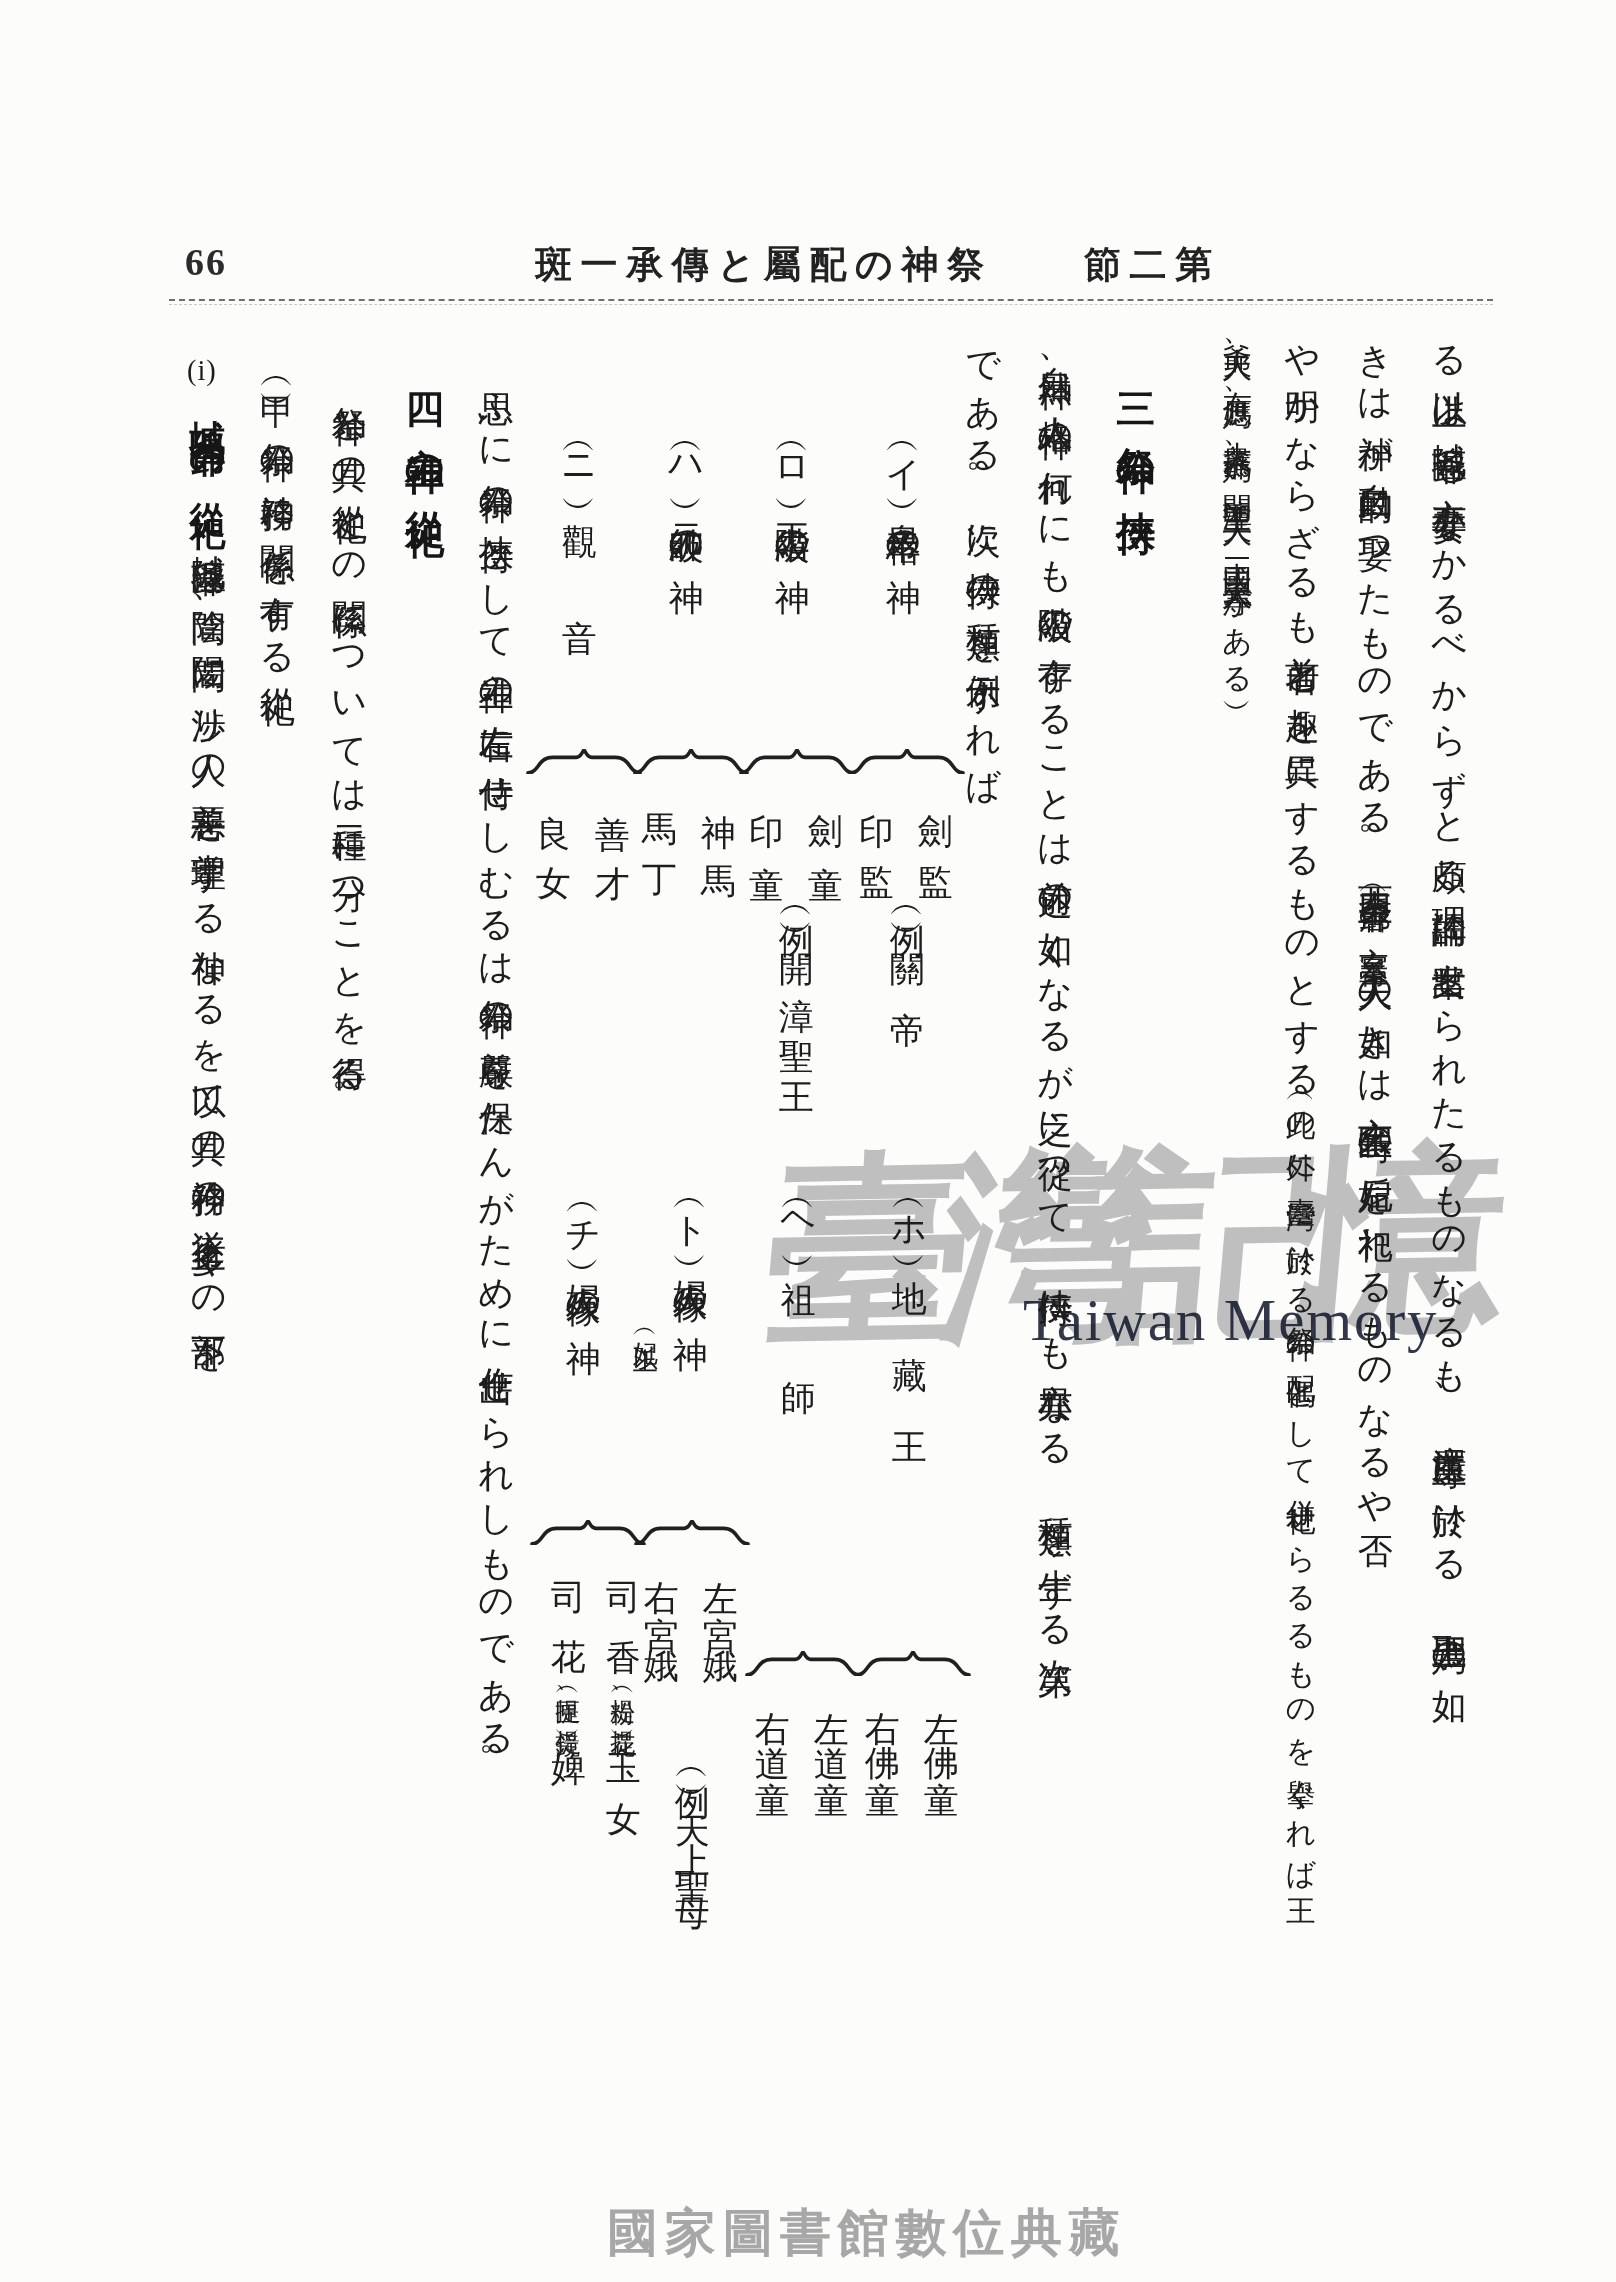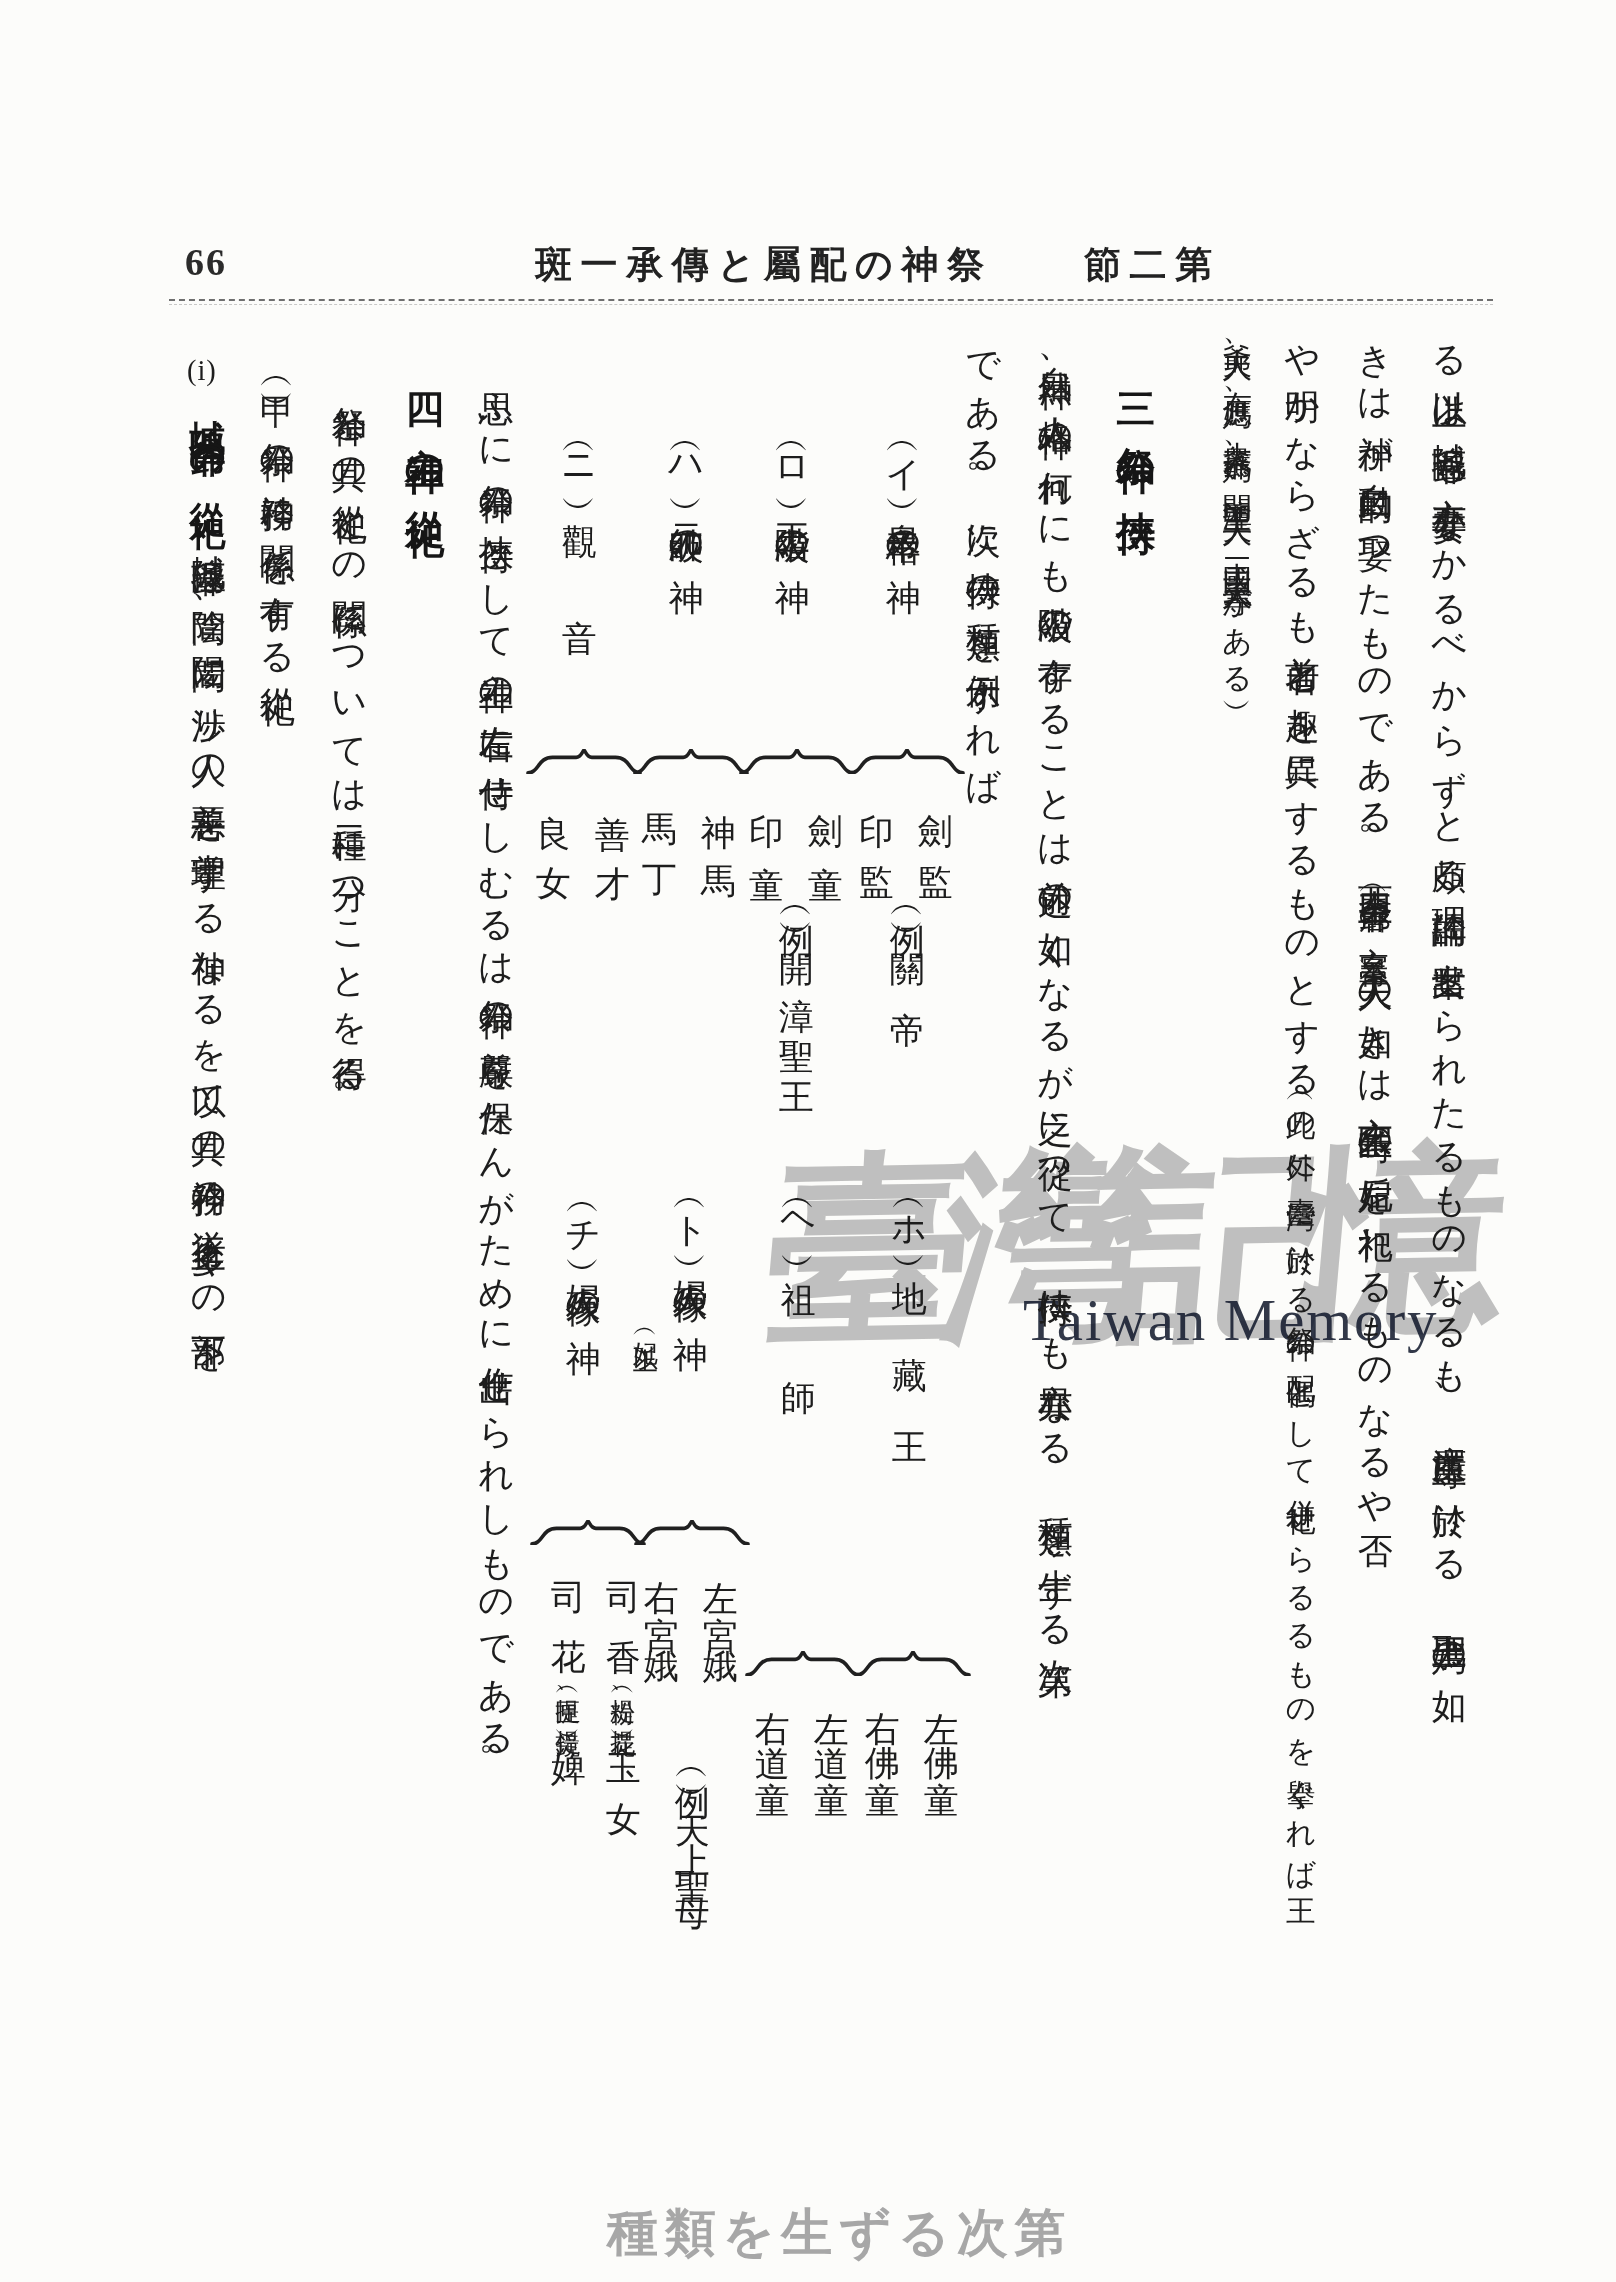--- a/index.html
+++ b/index.html
@@ -49,21 +49,21 @@
   }
   .wm-en{position:absolute;left:1023px;top:1286px;font-size:59px;color:#0f172a;opacity:.85;letter-spacing:1.9px;}
   .wm-bottom{position:absolute;left:607px;top:2199px;font-size:51px;color:#a7a7a7;letter-spacing:6.7px;font-weight:bold;}
 </style>
 </head>
 <body>
 
 <div class="layer-wm">
   <div class="wm-center">臺灣記憶</div>
   <div class="wm-en">Taiwan Memory</div>
-  <div class="wm-bottom">種類を生ずる次第</div>
+  <div class="wm-bottom">國家圖書館數位典藏</div>
 </div>
 
 <div class="layer-text">
 
   <div class="pagenum">66</div>
   <div class="htitle">斑一承傳と屬配の神祭　　節二第</div>
   <div class="hrule"></div>
   <div class="hrule2"></div>
 
   <div class="vcol" style="left:1425px;top:320px;">る以上は城隍爺も亦妻妾なかるべからずと頗る理論的に案出せられたるものなるも、廣澤尊王に於ける　聖王媽の如</div>

